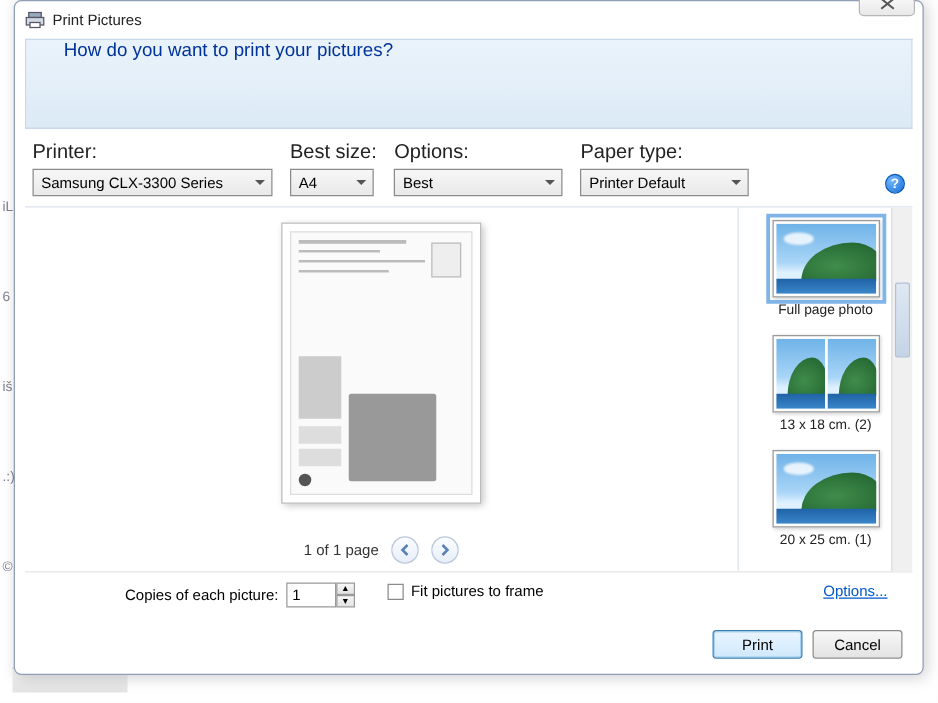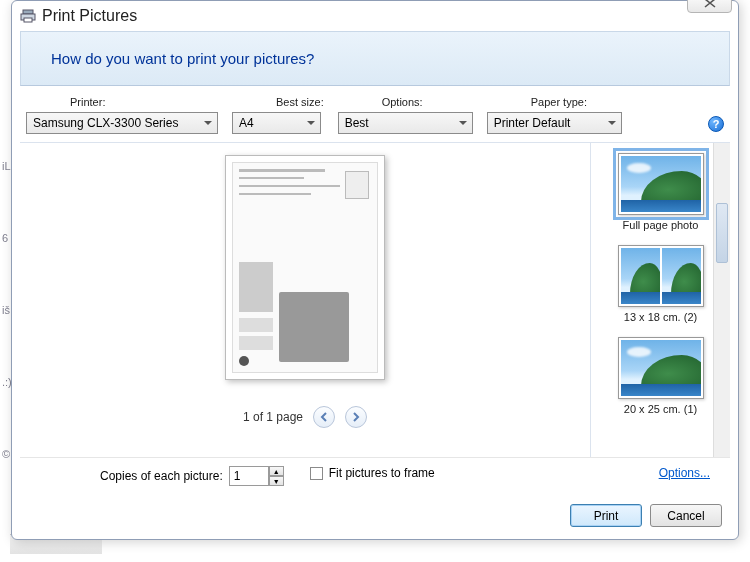--- a/index.html
+++ b/index.html
@@ -12,34 +12,34 @@
 .backdrop .blob.b { width: 90px; background: #b0d0ff; }
 .backdrop .blob.c { width: 80px; background: #3b8fe8; }
 .backdrop .blob.d { width: 14px; background: #e87f9f; }
 .backdrop .col { position: absolute; right: 120px; top: 30px; display: flex; flex-direction: column; gap: 6px; }
 .backdrop .col .blob { width: 150px; height: 8px; background: #86d2a6; }
 
 .dialog { position: absolute; top: 0; left: 11px; width: 728px; height: 540px; background: #fff; border: 1px solid #8f9db5; border-radius: 6px; box-shadow: 2px 2px 12px rgba(0,0,0,.18); display: flex; flex-direction: column; }
 
 .titlebar { height: 30px; display: flex; align-items: center; padding: 0 8px; position: relative; }
 .titlebar .icon { width: 16px; height: 16px; margin-right: 6px; display:inline-flex; }
-.titlebar .ttxt { font-size: 16px; color: #222; }
+.titlebar .ttxt { font-size: 12px; color: #222; }
 .closebtn { position: absolute; right: 6px; top: -8px; width: 45px; height: 20px; border: 1px solid #b5b5b5; border-radius: 0 0 4px 4px; background: linear-gradient(#fdfdfd,#e8e8e8); display:flex; align-items:center; justify-content:center; }
 .closebtn svg { width: 12px; height: 10px; }
 
-.headerband { margin: 0 8px; height: 55px; background: linear-gradient(#eaf3fb,#dceaf6); border: 1px solid #c9d8e8; border-bottom-color:#b7c9de; display:flex; align-items:center; padding-left: 30px; }
+.headerband { margin: 0 8px; height: 72px; background: linear-gradient(#eaf3fb,#dceaf6); border: 1px solid #c9d8e8; border-bottom-color:#b7c9de; display:flex; padding-left: 30px; }
 .headerband .q { color: #003399; font-size: 15px; }
 
 .controls { display:flex; gap: 14px; padding: 10px 14px 6px 14px; position: relative; }
 .ctrl { display:flex; flex-direction:column; gap:4px; }
-.ctrl label { font-size: 11px; color:#222;margin-left:44px; }
+.ctrl label { font-size: 16px; color:#222; }
 .combo { height: 22px; border:1px solid #8b8b8b; background: linear-gradient(#f7f7f7,#e9e9e9); font-size:12px; padding: 0 20px 0 6px; display:flex; align-items:center; position:relative; }
 .combo::after { content:""; position:absolute; right:5px; top:8px; border:4px solid transparent; border-top-color:#555; }
 .c1 { width: 192px; }
-.c2 { width: 89px; }
+.c2 { width: 67px; }
 .c3 { width: 135px; }
 .c4 { width: 135px; }
 .helpbtn { position:absolute; right:14px; bottom:8px; width:16px; height:16px; border-radius:50%; background: radial-gradient(circle at 30% 30%, #6fb7ff, #1a6fd6); color:#fff; font-size:11px; font-weight:bold; display:flex; align-items:center; justify-content:center; border:1px solid #0a58b5; }
 
 .mainrow { flex:1; display:flex; margin: 2px 8px 0 8px; border:1px solid #dbe3ee; border-left:none; border-right:none; border-bottom:none; }
 .preview { flex:1; display:flex; flex-direction:column; align-items:center; justify-content:flex-start; padding-top:12px; position:relative; }
 .sheet { width: 160px; height: 225px; background:#fff; border:1px solid #bbb; box-shadow: 2px 2px 6px rgba(0,0,0,.25); padding:6px; }
 .sheetinner { width:100%; height:100%; border:1px solid #ddd; position:relative; overflow:hidden; background:#fafafa; }
 .sheetinner .ln { position:absolute; background:#bbb; }
 .pginfo { margin-top:26px; font-size:12px; color:#333; display:flex; align-items:center; gap:10px; }

